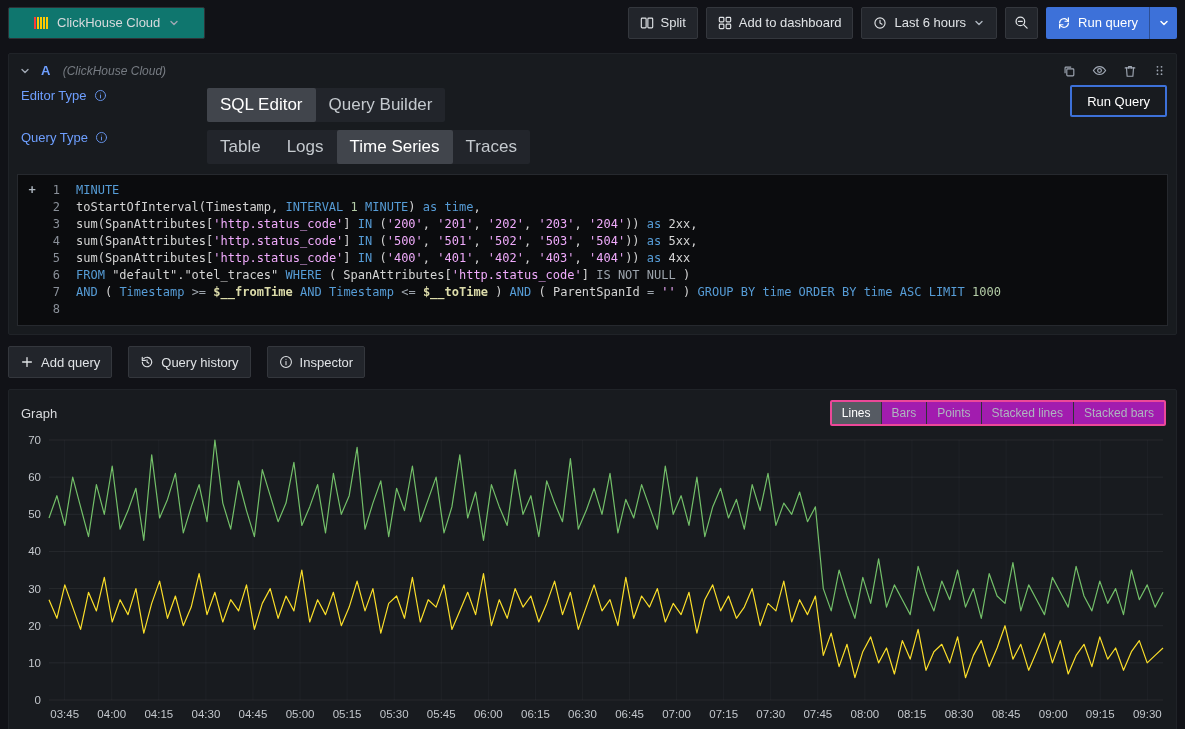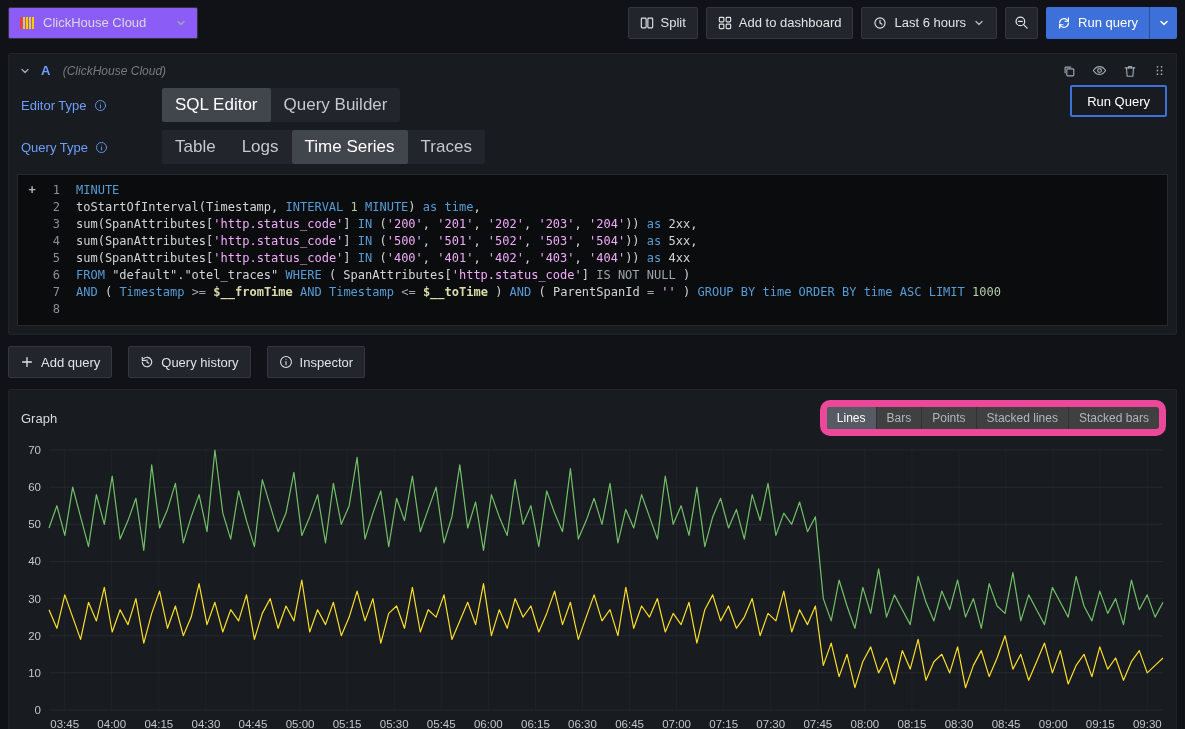--- a/index.html
+++ b/index.html
@@ -8,22 +8,22 @@
     background:#111217;
     color:#d8dadd;
     font-family:"Liberation Sans", sans-serif;
     font-size:13px;
   }
   svg.ic { display:block; }
 
   
   .topbar { height:45px; display:flex; align-items:center; justify-content:space-between; padding:0 8px; }
   .ds-picker {
-    display:inline-flex; align-items:center; gap:8px; height:32px; padding:0 10px;
-    background:#8b5cf6; border:1px solid #2f3237; border-radius:2px; cursor:pointer; min-width:190px;
+    display:inline-flex; align-items:center; gap:8px; height:32px; padding:0 24px;
+    background:#0f766e; border:1px solid #2f3237; border-radius:2px; cursor:pointer; min-width:190px;
   }
   .ds-picker .caret { margin-left:auto; color:#9fa7b3; }
   .topbar-right { display:flex; align-items:center; gap:8px; }
   .tb-btn {
     display:inline-flex; align-items:center; gap:7px; height:32px; padding:0 11px;
     background:#22252b; border:1px solid #34373d; border-radius:2px;
     color:#e0e3e6; font-size:13px; font-weight:500; cursor:pointer; font-family:inherit;
   }
   .tb-btn .caret { color:#aeb6bf; }
   .icon-only { padding:0 8px; }
@@ -35,21 +35,21 @@
   .panel { margin:8px; background:#181b1f; border:1px solid #202328; border-radius:2px; }
 
   
   .qp-header { display:flex; align-items:center; padding:9px 10px 4px 10px; color:#9aa0a8; }
   .qp-header .collapse { color:#9fa7b3; cursor:pointer; display:flex; }
   .ref-id { color:#6e9fff; font-weight:700; font-size:13px; margin-left:10px; letter-spacing:.3px; }
   .ds-hint { font-style:italic; color:#767b82; font-size:12px; margin-left:12px; }
   .qp-icons { margin-left:auto; display:flex; align-items:center; gap:16px; color:#9fa7b3; }
   .qp-icons > span { cursor:pointer; display:flex; }
 
-  .qp-row { display:flex; align-items:center; padding:6px 8px 2px 8px; position:relative; }
+  .qp-row { display:flex; align-items:flex-start; padding:6px 8px 2px 8px; position:relative;gap:45px; }
   .inline-label { display:flex; align-items:center; gap:7px; width:145px; padding-left:4px;
                   color:#6e9fff; font-size:13px; font-weight:500; }
   .inline-label .info { color:#6e9fff; opacity:.9; display:flex; }
   .seg { display:inline-flex; background:#22252b; border-radius:2px; padding:0; }
   .seg-item { border:none; background:transparent; color:#c4c9ce; font-family:inherit; font-size:17px;
               padding:7px 13px; border-radius:2px; cursor:pointer; }
   .seg-item.active { background:#41454c; color:#fff; }
   .run-outline {
     position:absolute; right:9px; top:3px; height:32px; padding:0 15px;
     background:transparent; border:2px solid #3d71d9; border-radius:2px;
@@ -72,21 +72,21 @@
   .tok-op  { color:#9da5ad; }
   .tok-mac { color:#dcdcaa; font-weight:bold; }
 
   
   .secondary-actions { display:flex; gap:16px; margin:11px 8px; }
 
   
   .graph-panel { padding:8px 8px 6px 8px; }
   .gp-header { display:flex; align-items:center; justify-content:space-between; padding:2px 2px 8px 4px;gap:44px; }
   .gp-title { font-size:13px; font-weight:500; color:#d8dadd; }
-  .modes { display:flex; border:7px solid #ec4899; border-radius:10px; overflow:hidden; background:#404040; }
+  .modes { display:flex; border:2px solid #ec4899; border-radius:2px; overflow:hidden; background:#a21caf; }
   .mode { border:none; background:transparent; color:#aeb6bf; font-family:inherit; font-size:12px;
           padding:4px 10px; cursor:pointer; border-left:1px solid #2f3237; }
   .mode:first-child { border-left:none; }
   .mode.active { background:#565b63; color:#fff; }
   #chart { display:block; width:100%; height:292px; }
   #chart text { font-family:"Liberation Sans", sans-serif; }
   .legend { display:flex; align-items:center; gap:16px; padding:3px 4px 0 6px; }
   .legend-item { display:flex; align-items:center; gap:6px; cursor:pointer; }
   .legend-swatch { width:14px; height:4px; border-radius:2px; display:inline-block; }
   .legend-label { font-size:12px; color:#c4c9ce; }

